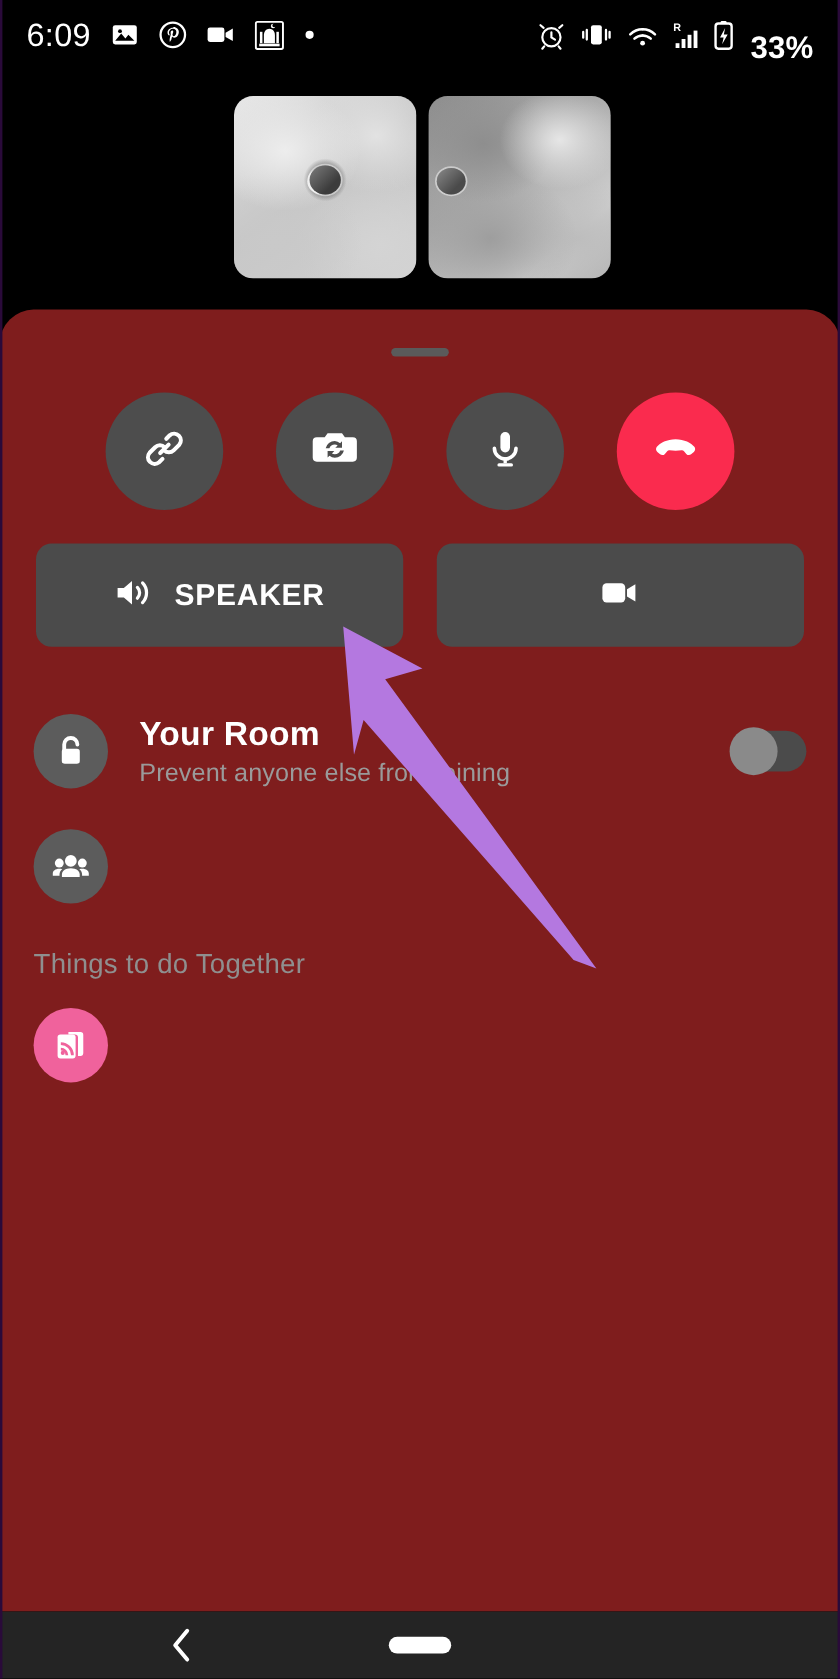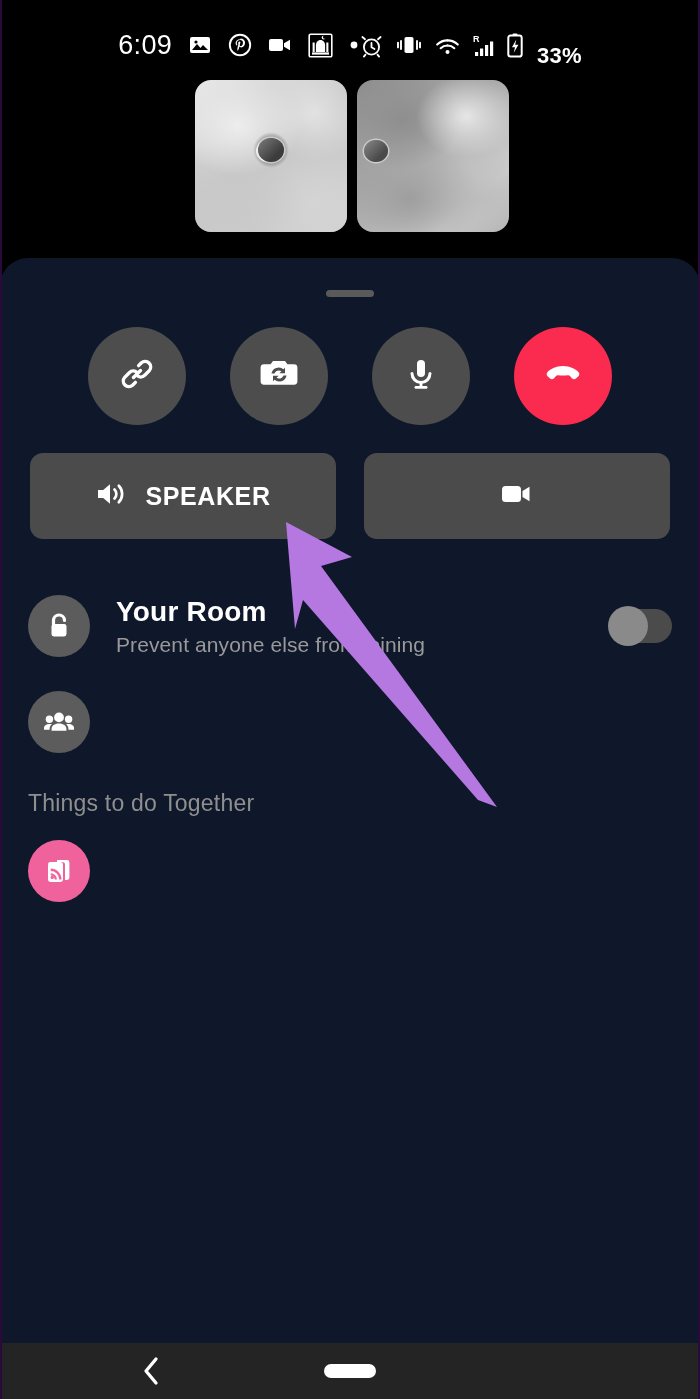--- a/index.html
+++ b/index.html
@@ -6,28 +6,28 @@
   html,body { background:#000; }
   body {
     width:700px; height:1399px;
     font-family:"Liberation Sans", sans-serif;
     color:#fff; overflow:hidden; position:relative;
   }
   .phone { position:absolute; inset:0; background:#000; overflow:hidden; }
 
   
   .statusbar {
-    position:absolute; top:16px; left:0; width:700px; height:58px;
-    display:flex; align-items:center; justify-content:center;
+    position:absolute; top:0; left:0; width:700px; height:58px;
+    display:flex; align-items:center; justify-content:space-between;
     padding:16px 22px; background:#000; z-index:40;
   }
   .sb-left { display:flex; align-items:center; gap:16px; }
   .sb-right { display:flex; align-items:center; gap:12px; }
   .sb-time { font-size:27px; font-weight:400; letter-spacing:.3px; color:#fff; }
-  .sb-pct { font-size:22px; font-weight:700; letter-spacing:.2px; color:#fff; margin-left:2px;margin-top:21px; }
+  .sb-pct { font-size:26px; font-weight:700; letter-spacing:.2px; color:#fff; margin-left:2px;margin-top:21px; }
   .ico { display:inline-flex; align-items:center; justify-content:center; }
 
   
   .video-area { position:absolute; top:58px; left:0; width:700px; height:200px; background:#000; }
   .tile {
     position:absolute; top:22px; width:152px; height:152px;
     border-radius:16px; overflow:hidden;
   }
   .tile-a { left:195px; }
   .tile-b { left:357px; }
@@ -61,21 +61,21 @@
     position:absolute; left:7px; top:47%; width:24px; height:22px;
     transform:translateY(-50%);
     border-radius:50%;
     background:linear-gradient(135deg,#8a8a8a,#4a4a4a 70%);
     box-shadow:0 0 0 1.5px rgba(235,235,235,.6);
   }
 
   
   .sheet {
     position:absolute; top:258px; left:0; width:700px; height:1085px;
-    background:#0f172a; border-radius:28px 28px 0 0; z-index:10;
+    background:#7f1d1d; border-radius:28px 28px 0 0; z-index:10;
   }
   .handle {
     position:absolute; top:32px; left:50%; transform:translateX(-50%);
     width:48px; height:7px; border-radius:4px; background:#5a5a5a;
   }
 
   
   .ctrl-row {
     position:absolute; top:58px; left:0; width:700px; height:120px;
     display:flex; align-items:center; justify-content:center; gap:44px;

